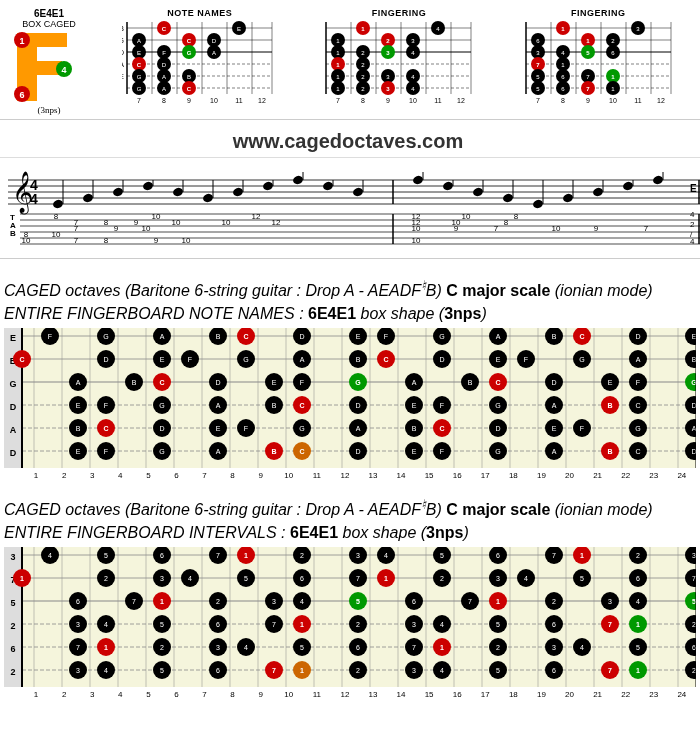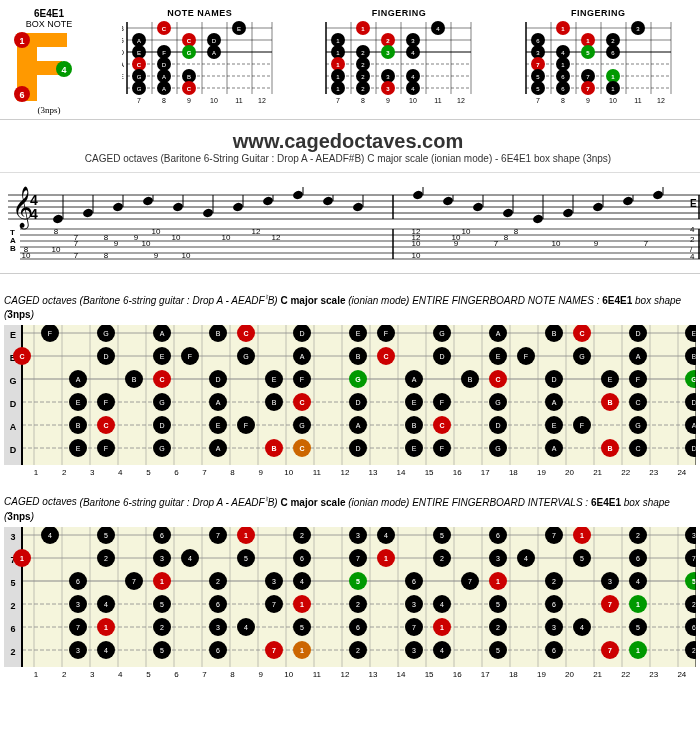--- a/index.html
+++ b/index.html
@@ -92,35 +92,35 @@
       border-bottom: 1px solid #ccc;
       position: relative;
     }
 
     
     .caged-section {
       padding: 4px 4px;
       margin-top: 6px;
     }
     .caged-title {
-      font-size: 10px;
+      font-size: 16px;
       font-style: italic;
       margin-bottom: 3px;
       line-height: 1.4;
     }
     .caged-title b { font-style: normal; }
   </style>
 </head>
 <body>
 
 <div class="top-section">
 
   <div class="box-shape-container">
     <div class="box-shape-label">6E4E1</div>
-    <div class="box-shape-sublabel">BOX NOTE</div>
+    <div class="box-shape-sublabel">BOX CAGED</div>
 
     <svg width="75" height="72">
 
       <polygon points="5,2 55,2 55,16 25,16 25,30 50,30 50,44 25,44 25,70 5,70" fill="#f90"></polygon>
 
       <circle cx="10" cy="9" r="8" fill="#cc0000"></circle>
       <text x="10" y="13" text-anchor="middle" fill="white" font-size="9" font-weight="bold">1</text>
 
       <circle cx="52" cy="38" r="8" fill="#009900"></circle>
       <text x="52" y="42" text-anchor="middle" fill="white" font-size="9" font-weight="bold">4</text>
@@ -344,21 +344,20 @@
         <text x="92" y="83" font-size="7" text-anchor="middle">10</text>
         <text x="117" y="83" font-size="7" text-anchor="middle">11</text>
         <text x="140" y="83" font-size="7" text-anchor="middle">12</text>
       </svg>
     </div>
   </div>
 </div>
 
 <div class="website-section">
   <div class="website-url">www.cagedoctaves.com</div>
-  <div class="subtitle">CAGED octaves (Baritone 6-String Guitar : Drop A - AEADF#B) C major scale (ionian mode) - 6E4E1 box shape (3nps)</div>
 </div>
 
 <div class="tab-section">
   <svg width="692" height="90">
 
     <text x="4" y="42" font-size="36" font-family="serif">𝄞</text>
     <text x="22" y="28" font-size="14" font-weight="bold">4</text>
     <text x="22" y="42" font-size="14" font-weight="bold">4</text>
 
     <line x1="0" y1="18" x2="692" y2="18" stroke="#000" stroke-width="0.8"></line>

